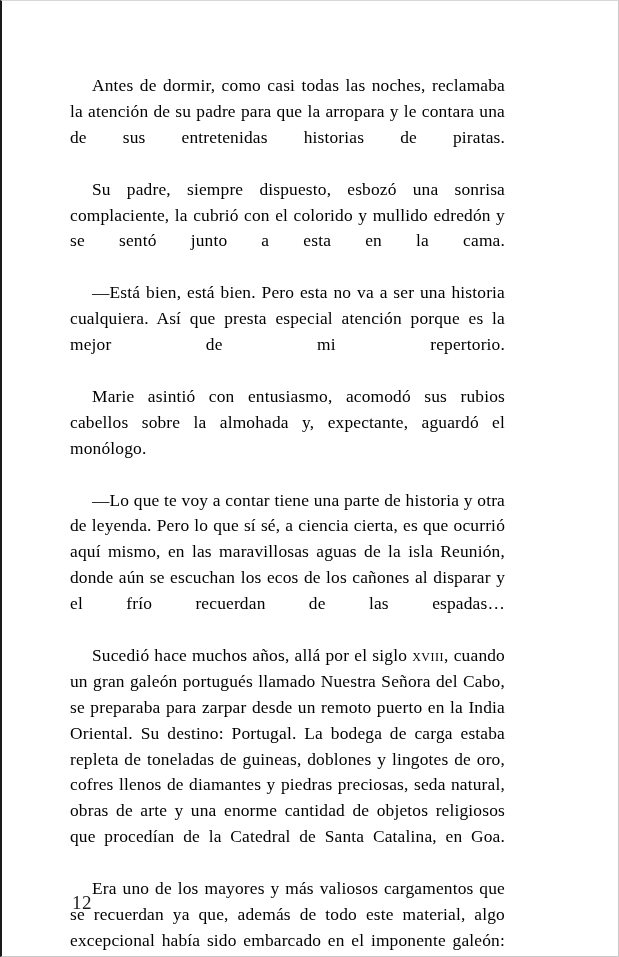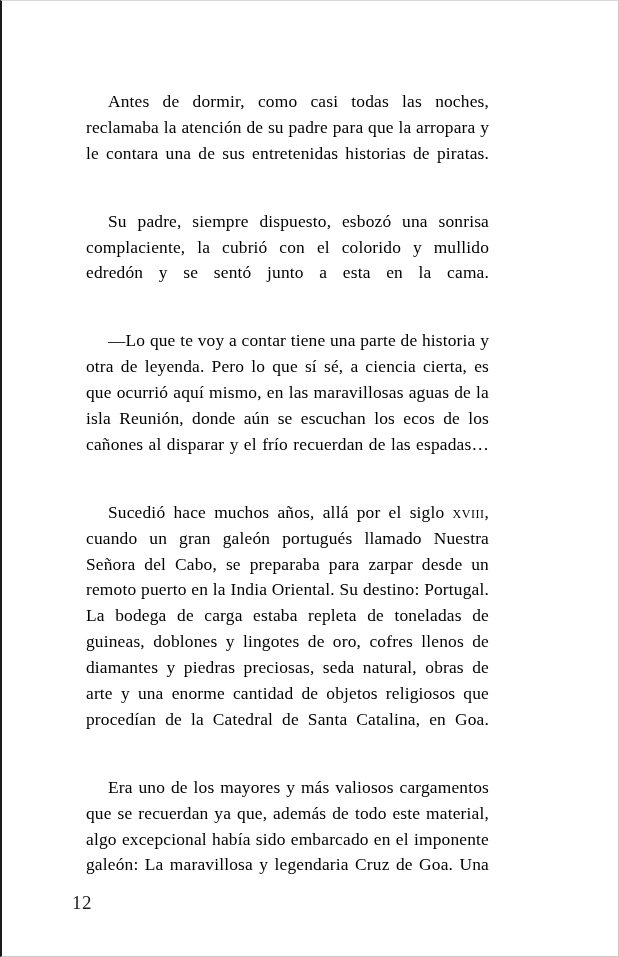--- a/index.html
+++ b/index.html
@@ -28,21 +28,21 @@
   }
 
   .text-block {
     position: absolute;
     left: 68px;
     top: 72px;
     width: 435px;
   }
 
   .para {
-    margin: 16px;
+    margin: 0;
     text-align: justify;
     text-justify: inter-word;
     font-size: 17.4px;
     line-height: 25.9px;
     text-indent: 22px;
     hyphens: manual;
     -webkit-hyphens: manual;
     letter-spacing: 0.01em;
     word-spacing: 0.005em;
   }
@@ -71,20 +71,22 @@
 </style>
 </head>
 <body>
 
 <div class="page">
 
   <div class="text-block">
 
     <p class="para">Antes de dormir, como casi todas las noches, reclamaba la atención de su padre para que la arropara y le contara una de sus entretenidas historias de piratas.</p>
     <p class="para">Su padre, siempre dispuesto, esbozó una sonrisa complaciente, la cubrió con el colorido y mullido edredón y se sentó junto a esta en la cama.</p>
+    <p class="para">—Está bien, está bien. Pero esta no va a ser una historia cualquiera. Así que presta especial atención porque es la mejor de mi repertorio.</p>
+    <p class="para">Marie asintió con entusiasmo, acomodó sus rubios cabellos sobre la almohada y, expectante, aguardó el monólogo.</p>
     <p class="para">—Lo que te voy a contar tiene una parte de historia y otra de leyenda. Pero lo que sí sé, a ciencia cierta, es que ocurrió aquí mismo, en las maravillosas aguas de la isla Reunión, donde aún se escuchan los ecos de los cañones al disparar y el frío recuerdan de las espadas…</p>
 
     <p class="para"><span>Sucedió hace muchos años, allá por el siglo </span><span class="smallcaps">xviii</span><span>, cuando un gran galeón portugués llamado Nuestra Señora del Cabo, se preparaba para zarpar desde un remoto puerto en la India Oriental. Su destino: Portugal. La bodega de carga estaba repleta de toneladas de guineas, doblones y lingotes de oro, cofres llenos de diamantes y piedras preciosas, seda natural, obras de arte y una enorme cantidad de objetos religiosos que procedían de la Catedral de Santa Catalina, en Goa.</span></p>
 
     <p class="para">Era uno de los mayores y más valiosos cargamentos que se recuerdan ya que, además de todo este material, algo excepcional había sido embarcado en el imponente galeón: La maravillosa y legendaria Cruz de Goa. Una</p>
 
   </div>
 
   <div class="folio">12</div>
 

